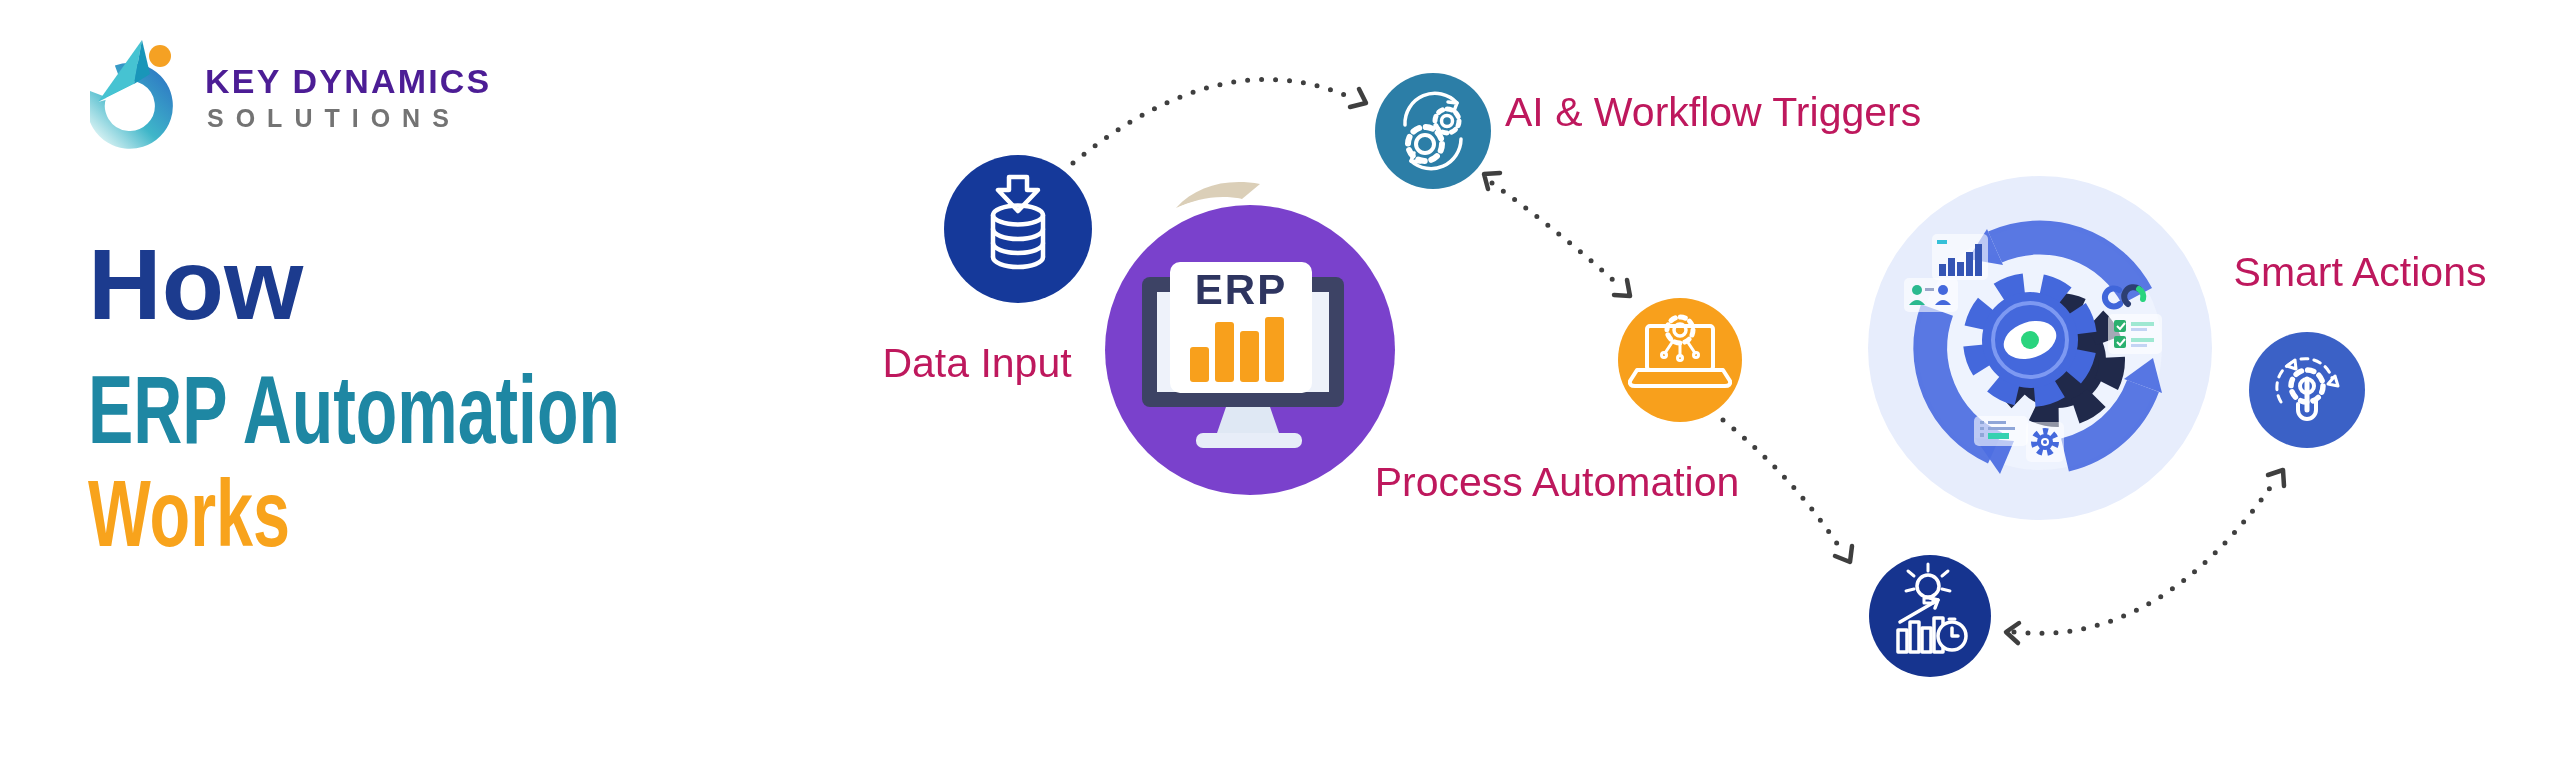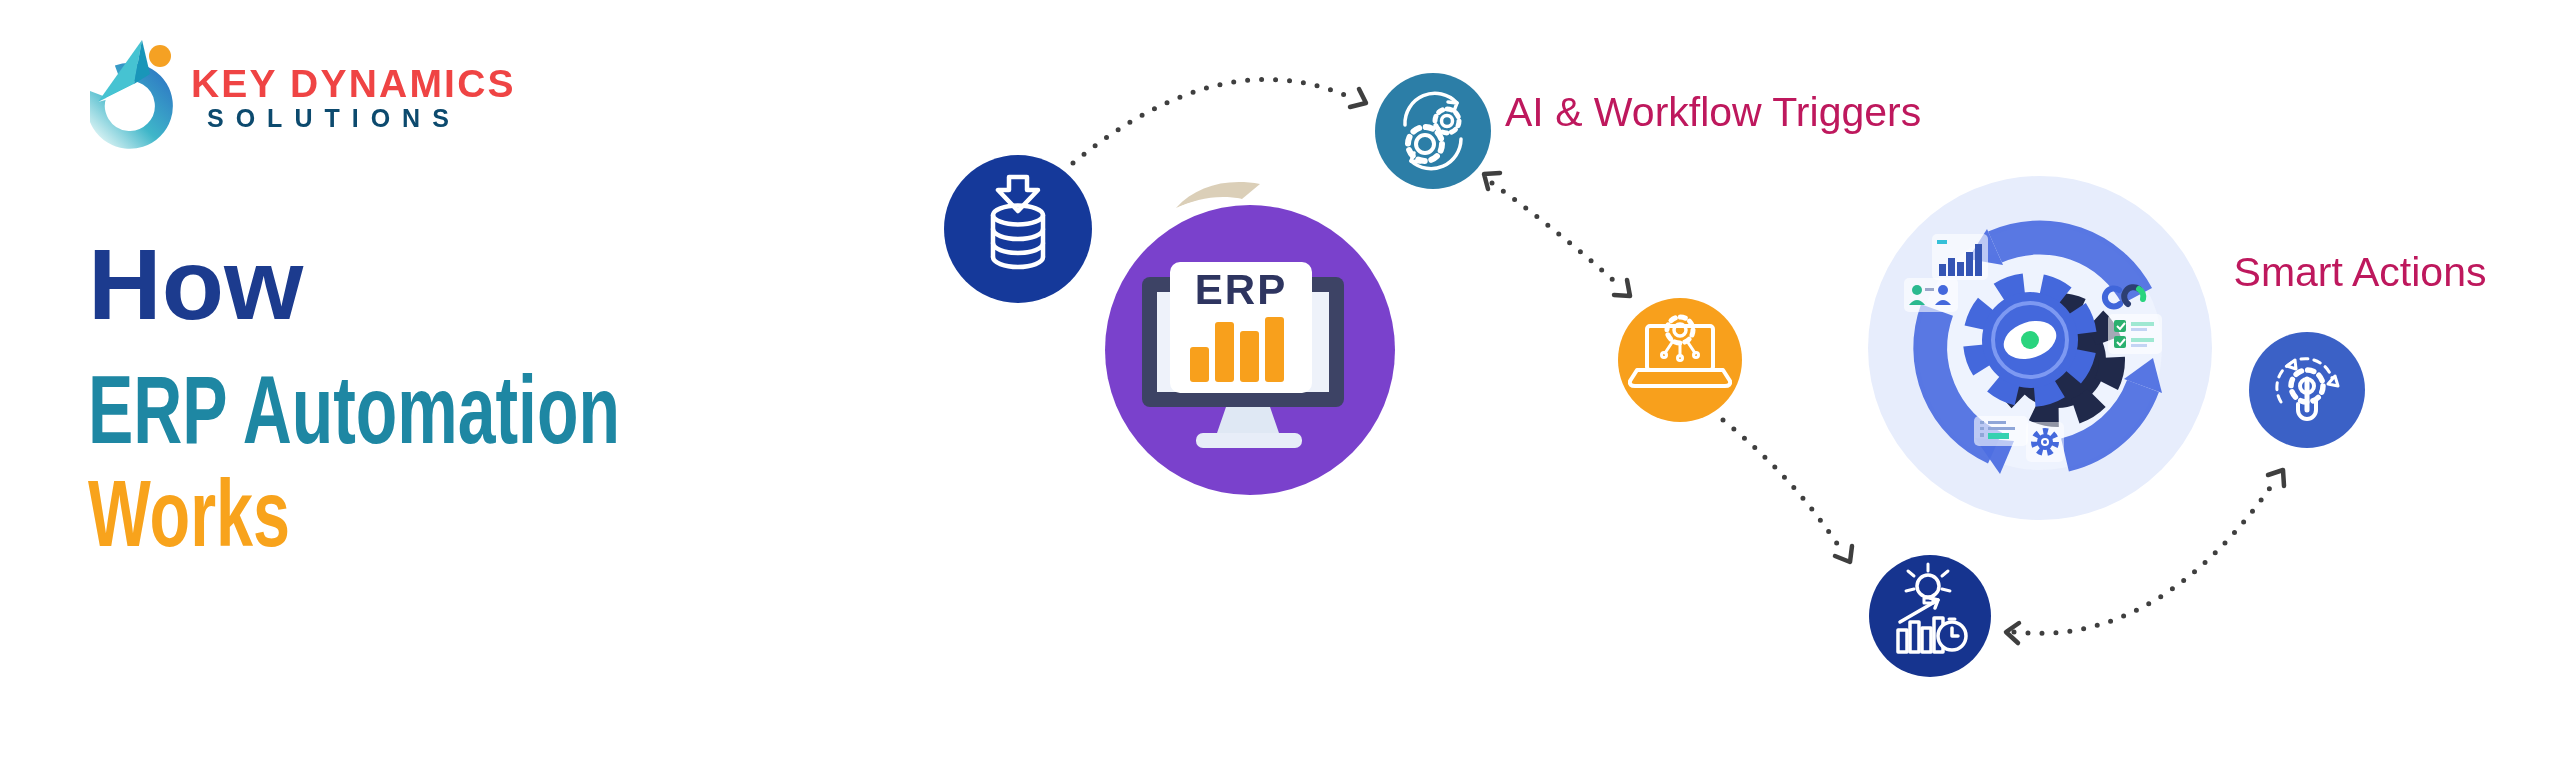--- a/index.html
+++ b/index.html
@@ -1,22 +1,22 @@
 <!DOCTYPE html>
 <html><head>
 <meta charset="utf-8">
 <style>
   html,body{margin:0;padding:0;background:#fff;}
   #canvas{position:relative;width:2560px;height:768px;background:#ffffff;overflow:hidden;
           font-family:"Liberation Sans", sans-serif;}
   #scene{position:absolute;left:0;top:0;width:2560px;height:768px;}
   .abs{position:absolute;}
   
-  .brand-line1{left:191px;top:62px;font-size:39px;font-weight:700;letter-spacing:2.2px;color:#ef4444;}
-  .brand-line2{left:207px;top:104px;font-size:25px;font-weight:700;letter-spacing:12px;color:#0c4a6e;text-align:center;}
+  .brand-line1{left:205px;top:62px;font-size:34px;font-weight:700;letter-spacing:2.2px;color:#4c1d95;}
+  .brand-line2{left:207px;top:104px;font-size:25px;font-weight:700;letter-spacing:12px;color:#737373;text-align:center;}
   
   .hl{left:88px;font-weight:700;line-height:1;white-space:nowrap;transform-origin:left top;}
   .hl1{top:234px;font-size:100px;color:#1c3b8e;transform:scaleX(1.02);}
   .hl2{top:361px;font-size:97px;color:#1e87a3;transform:scaleX(0.70);}
   .hl3{top:466px;font-size:95px;color:#f8a31c;transform:scaleX(0.70);}
   
   .step-label{font-size:41px;color:#be185d;white-space:nowrap;transform:translate(-50%,-50%);}
   .step-label.left-align{transform:translate(0,-50%);}
   .lbl-data{left:977px;top:363px;}
   .lbl-ai{left:1505px;top:112px;}
@@ -241,16 +241,18 @@
         <path d="M0,-11 V20" stroke-width="5"></path>
         <path d="M-9,14 v6 a9,9 0 0 0 18,0 v-10" stroke-width="4"></path>
         <path d="M-26,12 A28,28 0 0 1 -14,-28" stroke-width="3" stroke-dasharray="7 6"></path>
         <path d="M-6,-31 A28,28 0 0 1 26,-8" stroke-width="3" stroke-dasharray="7 6"></path>
         <path d="M-20,-24 l8,-6 1,9 z" stroke-width="3" fill="#3b61c6"></path>
         <path d="M28,-14 l3,10 -10,-2 z" stroke-width="3" fill="#3b61c6"></path>
       </g>
     </g>
   </svg>
 
+  <div class="abs step-label lbl-data">Data Input</div>
   <div class="abs step-label left-align lbl-ai">AI &amp; Workflow Triggers</div>
+  <div class="abs step-label lbl-process">Process Automation</div>
   <div class="abs step-label lbl-smart">Smart Actions</div>
 
 </div>
 
 </body></html>

